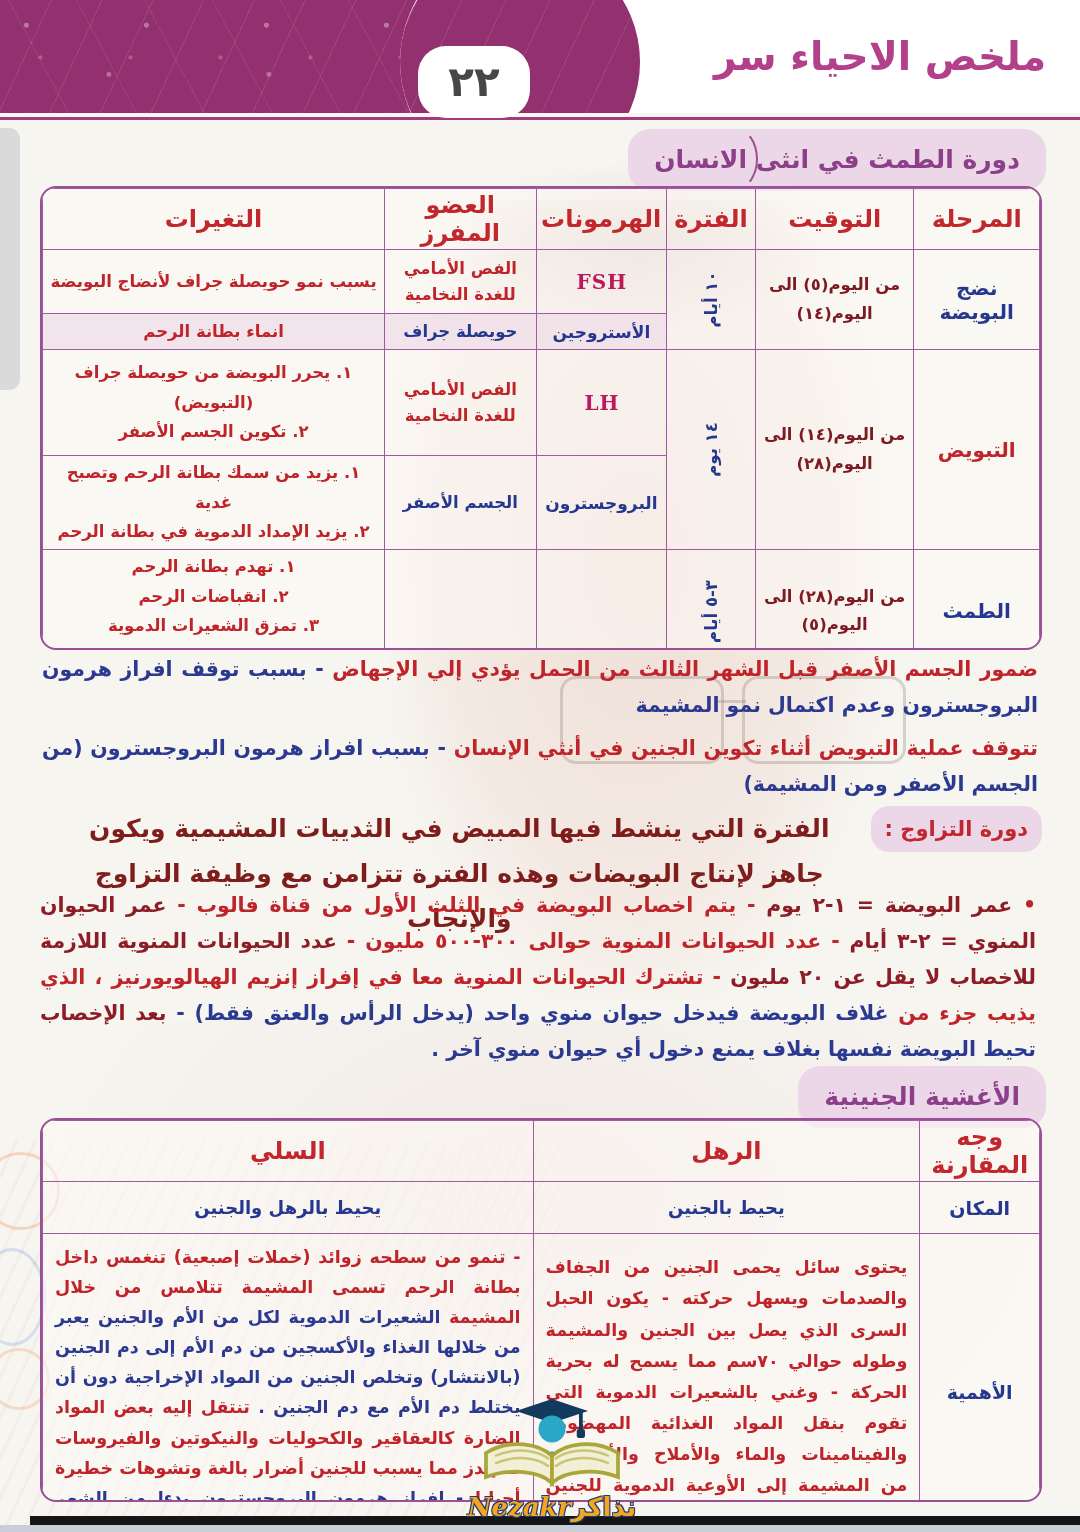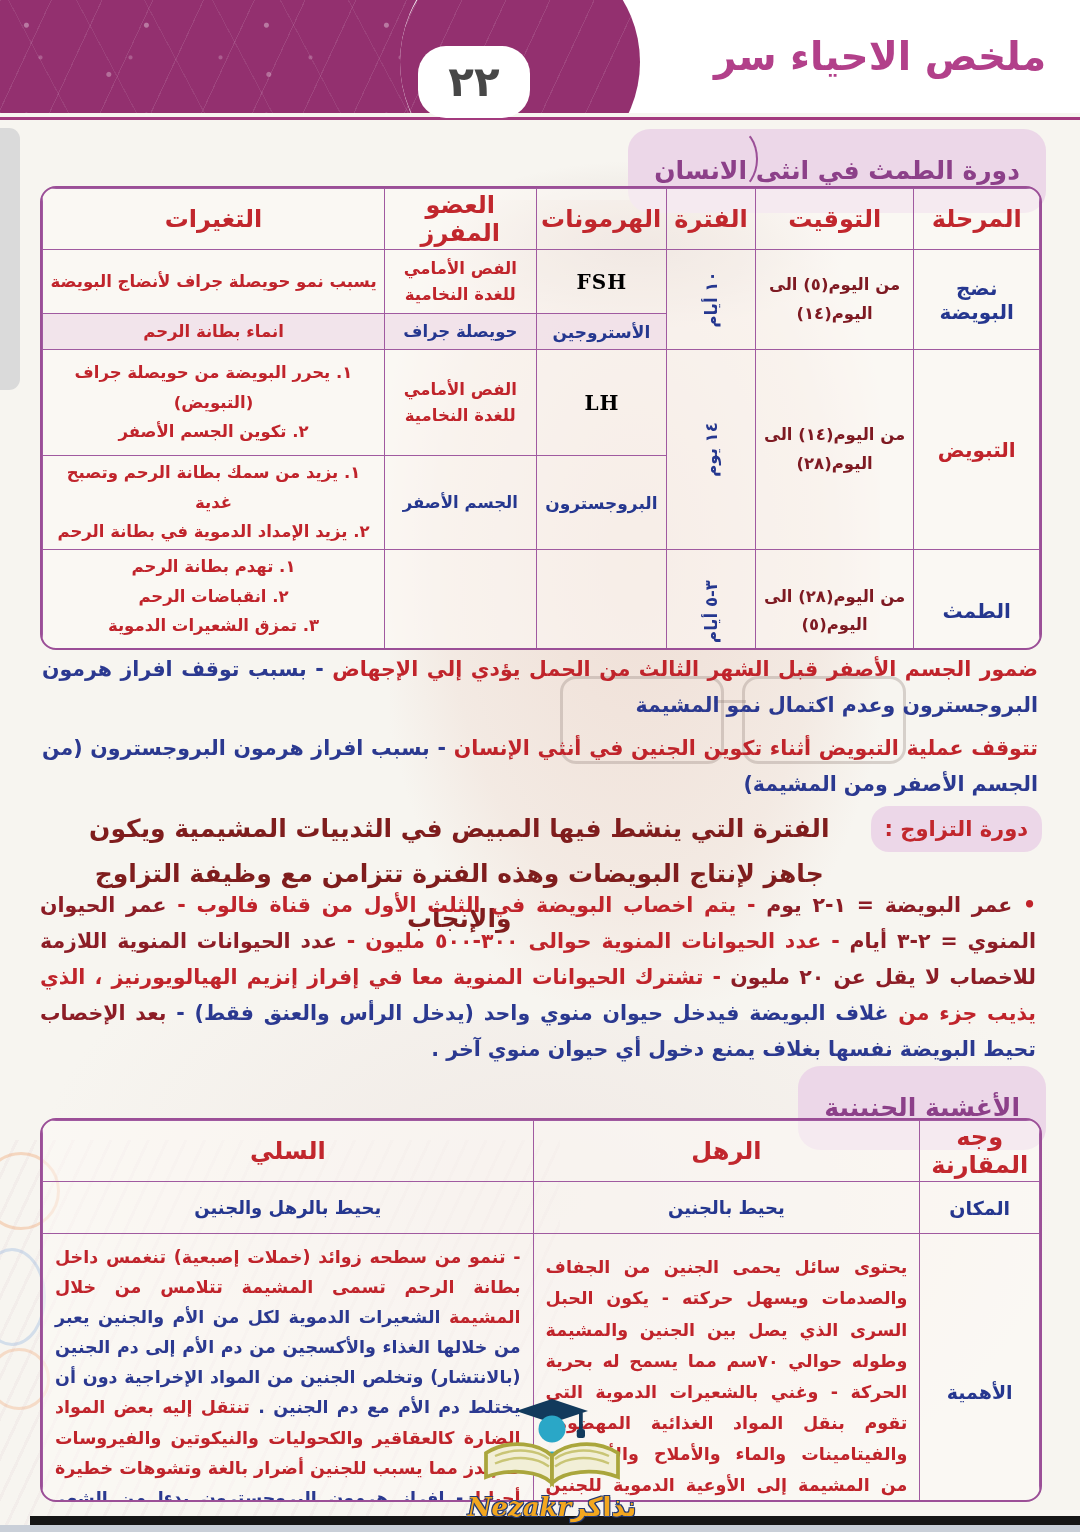--- a/index.html
+++ b/index.html
@@ -41,40 +41,40 @@
     background-image:repeating-linear-gradient(115deg,rgba(255,255,255,.10) 0 1px,transparent 1px 40px);}
   .band-title{position:absolute;right:0;top:0;width:400px;height:113px;line-height:113px;
     text-align:center;font-size:39px;color:#b2408a;letter-spacing:-1px;}
   .page-num{left:418px;top:46px;width:112px;height:72px;background:#ffffff;border-radius:28px;
     text-align:center;line-height:72px;font-size:42px;color:#474747;z-index:3;}
   .band-line{left:0;right:0;top:117px;height:3px;background:#a33a7e;}
 
   .scroll-thumb{left:0;top:128px;width:20px;height:262px;background:#dadada;border-radius:0 11px 11px 0;}
 
   
-  .pill{height:50px;line-height:50px;padding:17px 26px;background:#ecd7e8;border-radius:22px;
+  .pill{height:50px;line-height:50px;padding:6px 26px;background:#ecd7e8;border-radius:22px;
     color:#8c4089;font-size:25px;white-space:nowrap;}
   .badge1{right:34px;top:129px;}
   .badge2{right:34px;top:1066px;}
   .badge-arc{right:322px;top:128px;width:40px;height:58px;border:2.5px solid transparent;
     border-right-color:#9b4f97;border-radius:50%;}
 
   
   .frame{border:2.5px solid #9b4f97;border-radius:16px;overflow:hidden;background:rgba(253,250,246,.55);}
   table{width:100%;height:100%;border-collapse:collapse;table-layout:fixed;}
   td,th{border:1.6px solid #a05aa0;padding:2px 5px;text-align:center;vertical-align:middle;}
   th{color:#c1272d;font-size:24px;}
   .t1{left:40px;top:186px;width:998px;height:460px;}
   .t2{left:40px;top:1118px;width:998px;height:380px;}
   .navy{color:#25378f;} .red{color:#c0242b;} .maroon{color:#7e1a22;}
   .stage{font-size:20px;}
   .timing{font-size:16.5px;line-height:1.7;}
   .organ{font-size:16.5px;line-height:1.55;}
   .hormone-ar{font-size:17px;}
-  .latin{font-family:"DejaVu Serif",serif;font-size:20px;font-weight:600;color:#000000;letter-spacing:1px;padding-left:6px;}
+  .latin{font-family:"DejaVu Serif",serif;font-size:20px;font-weight:600;color:#be185d;letter-spacing:1px;padding-left:6px;}
   .changes{font-size:16.5px;line-height:1.8;white-space:pre-line;}
   .rot{display:inline-block;transform:rotate(-90deg);white-space:nowrap;font-size:16.5px;color:#25378f;}
   .tint td{background:rgba(240,222,233,.8);}
   .t2 .aspect{font-size:19px;}
   .t2 .loc{font-size:18px;}
   .imp-rahl{font-size:17.5px;line-height:1.78;text-align:justify;text-align-last:center;padding:8px 12px;color:#c0242b;}
   .imp-sali{font-size:17.5px;line-height:1.72;text-align:justify;padding:8px 12px;}
 
   
   .seg-red{color:#c0242b;} .seg-darkred{color:#8c1d26;} .seg-blue{color:#2b3990;}

